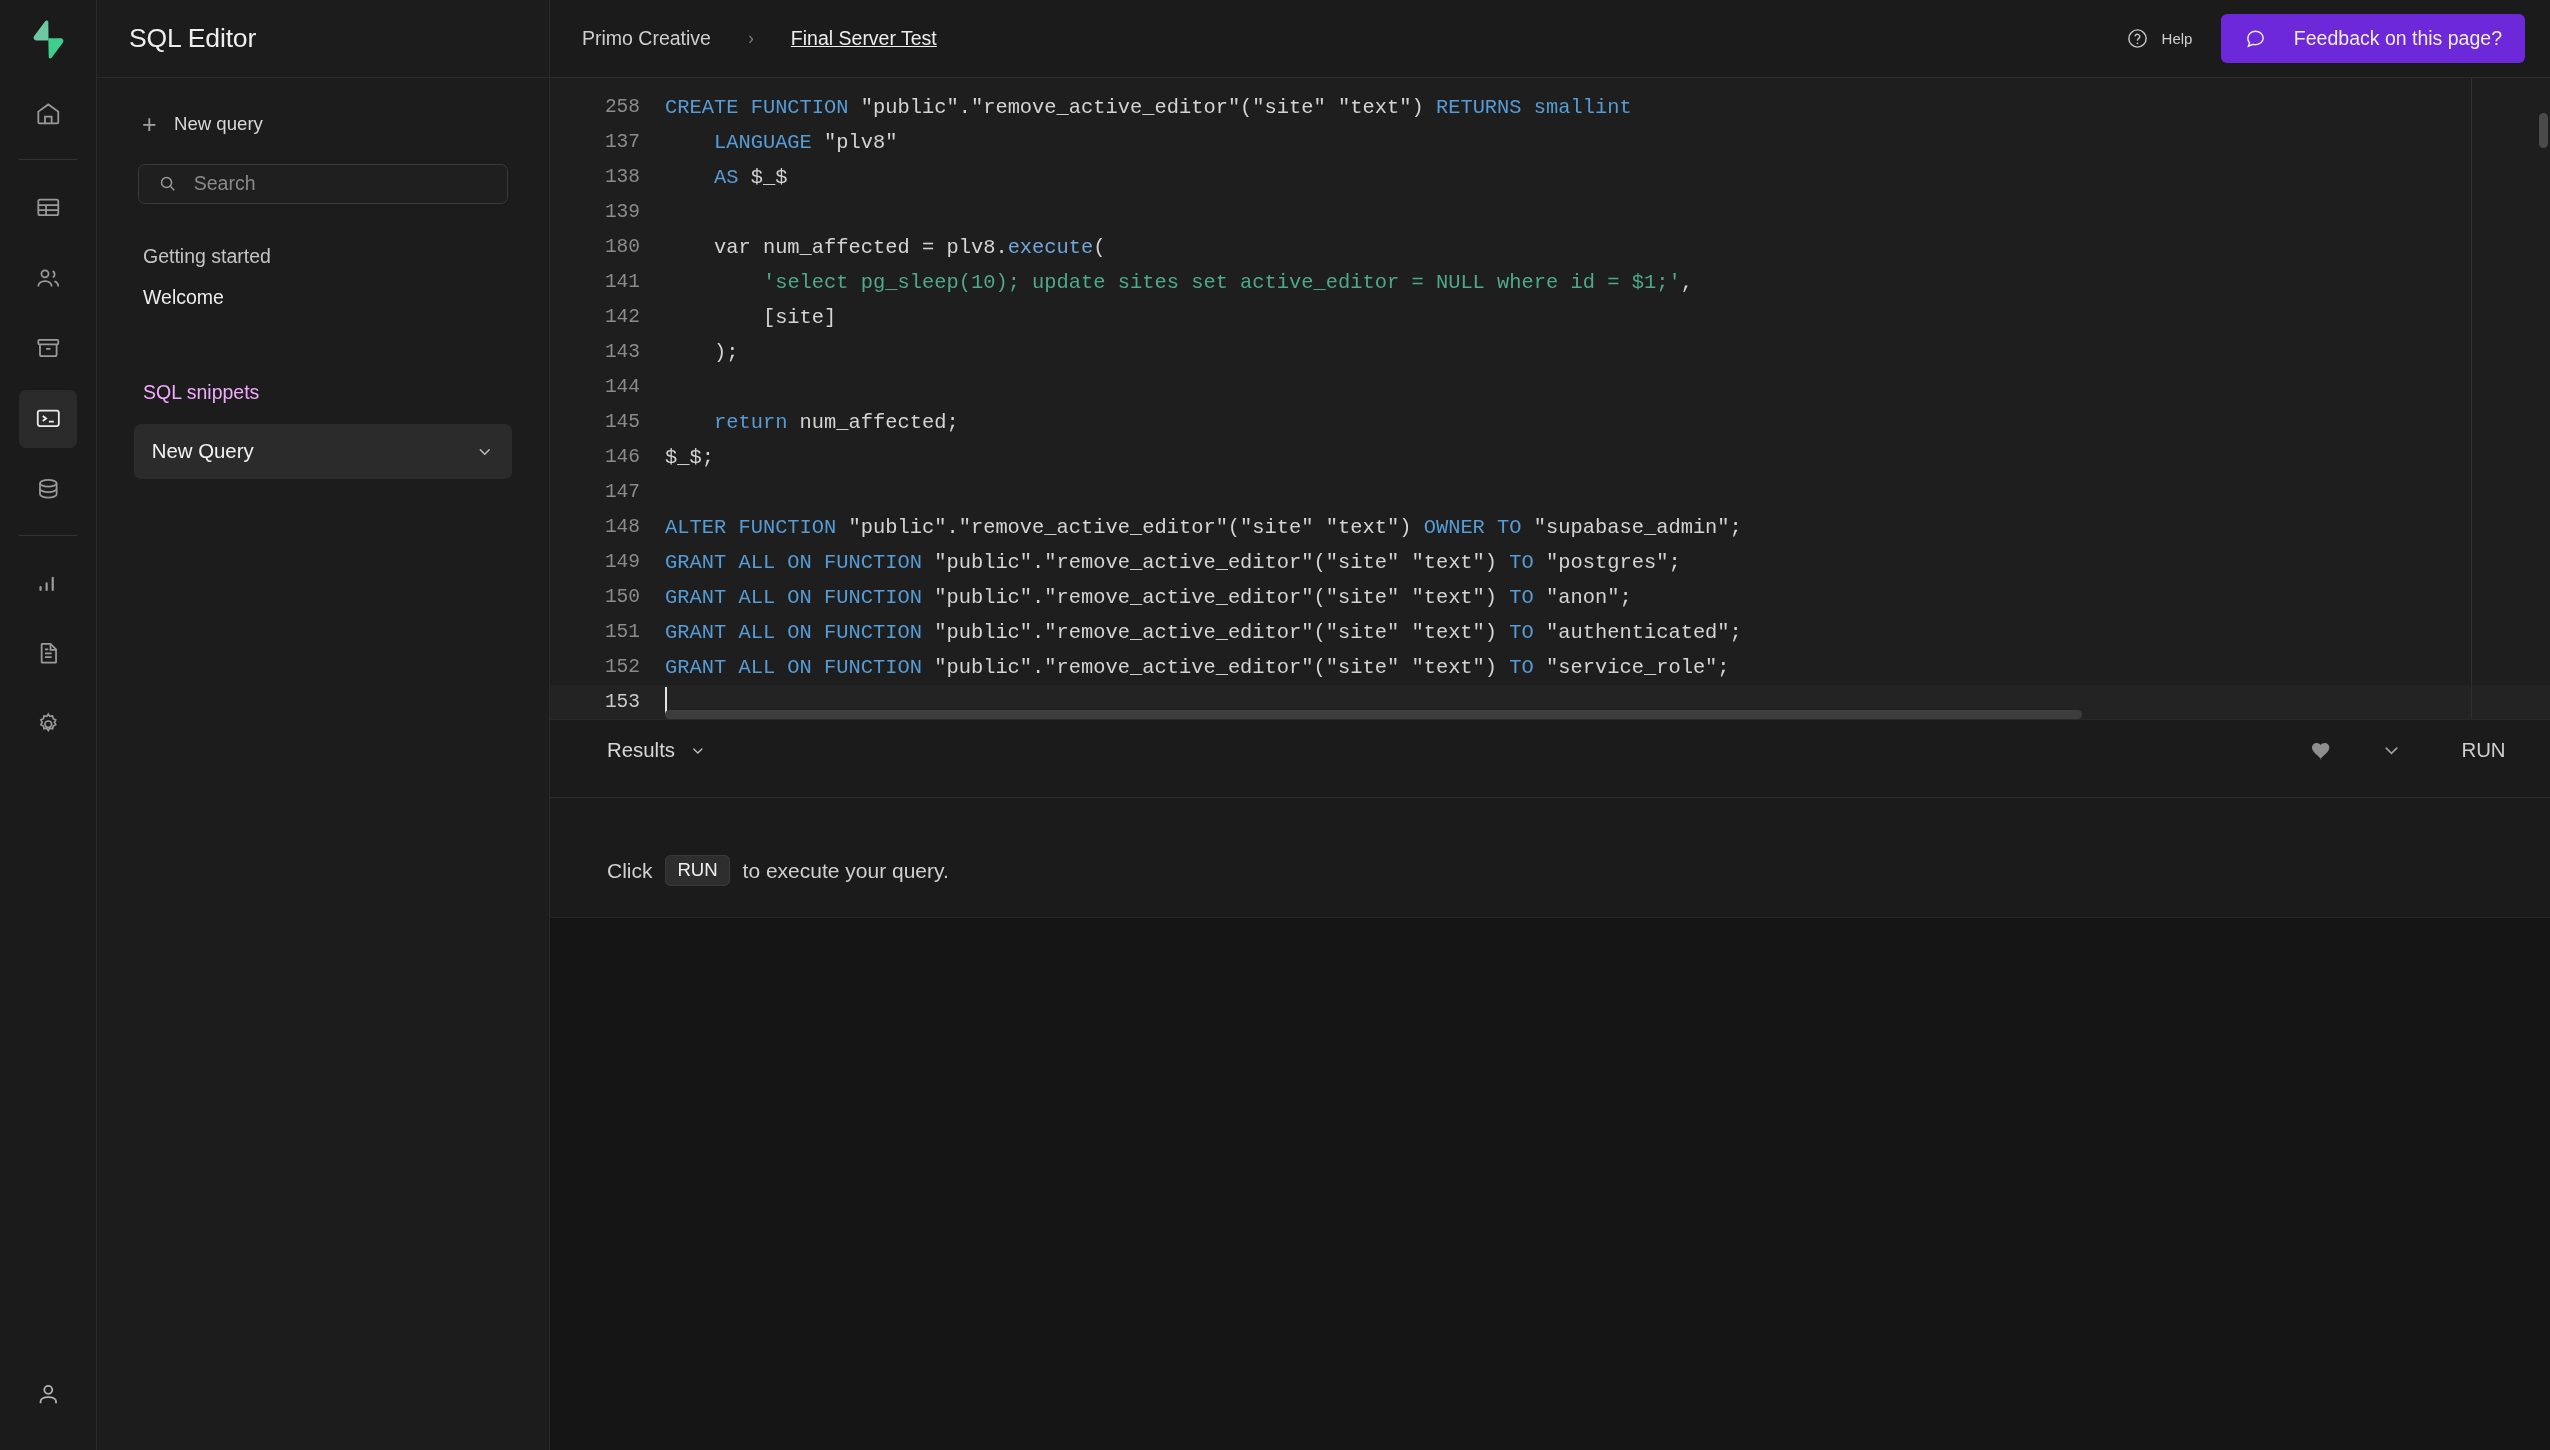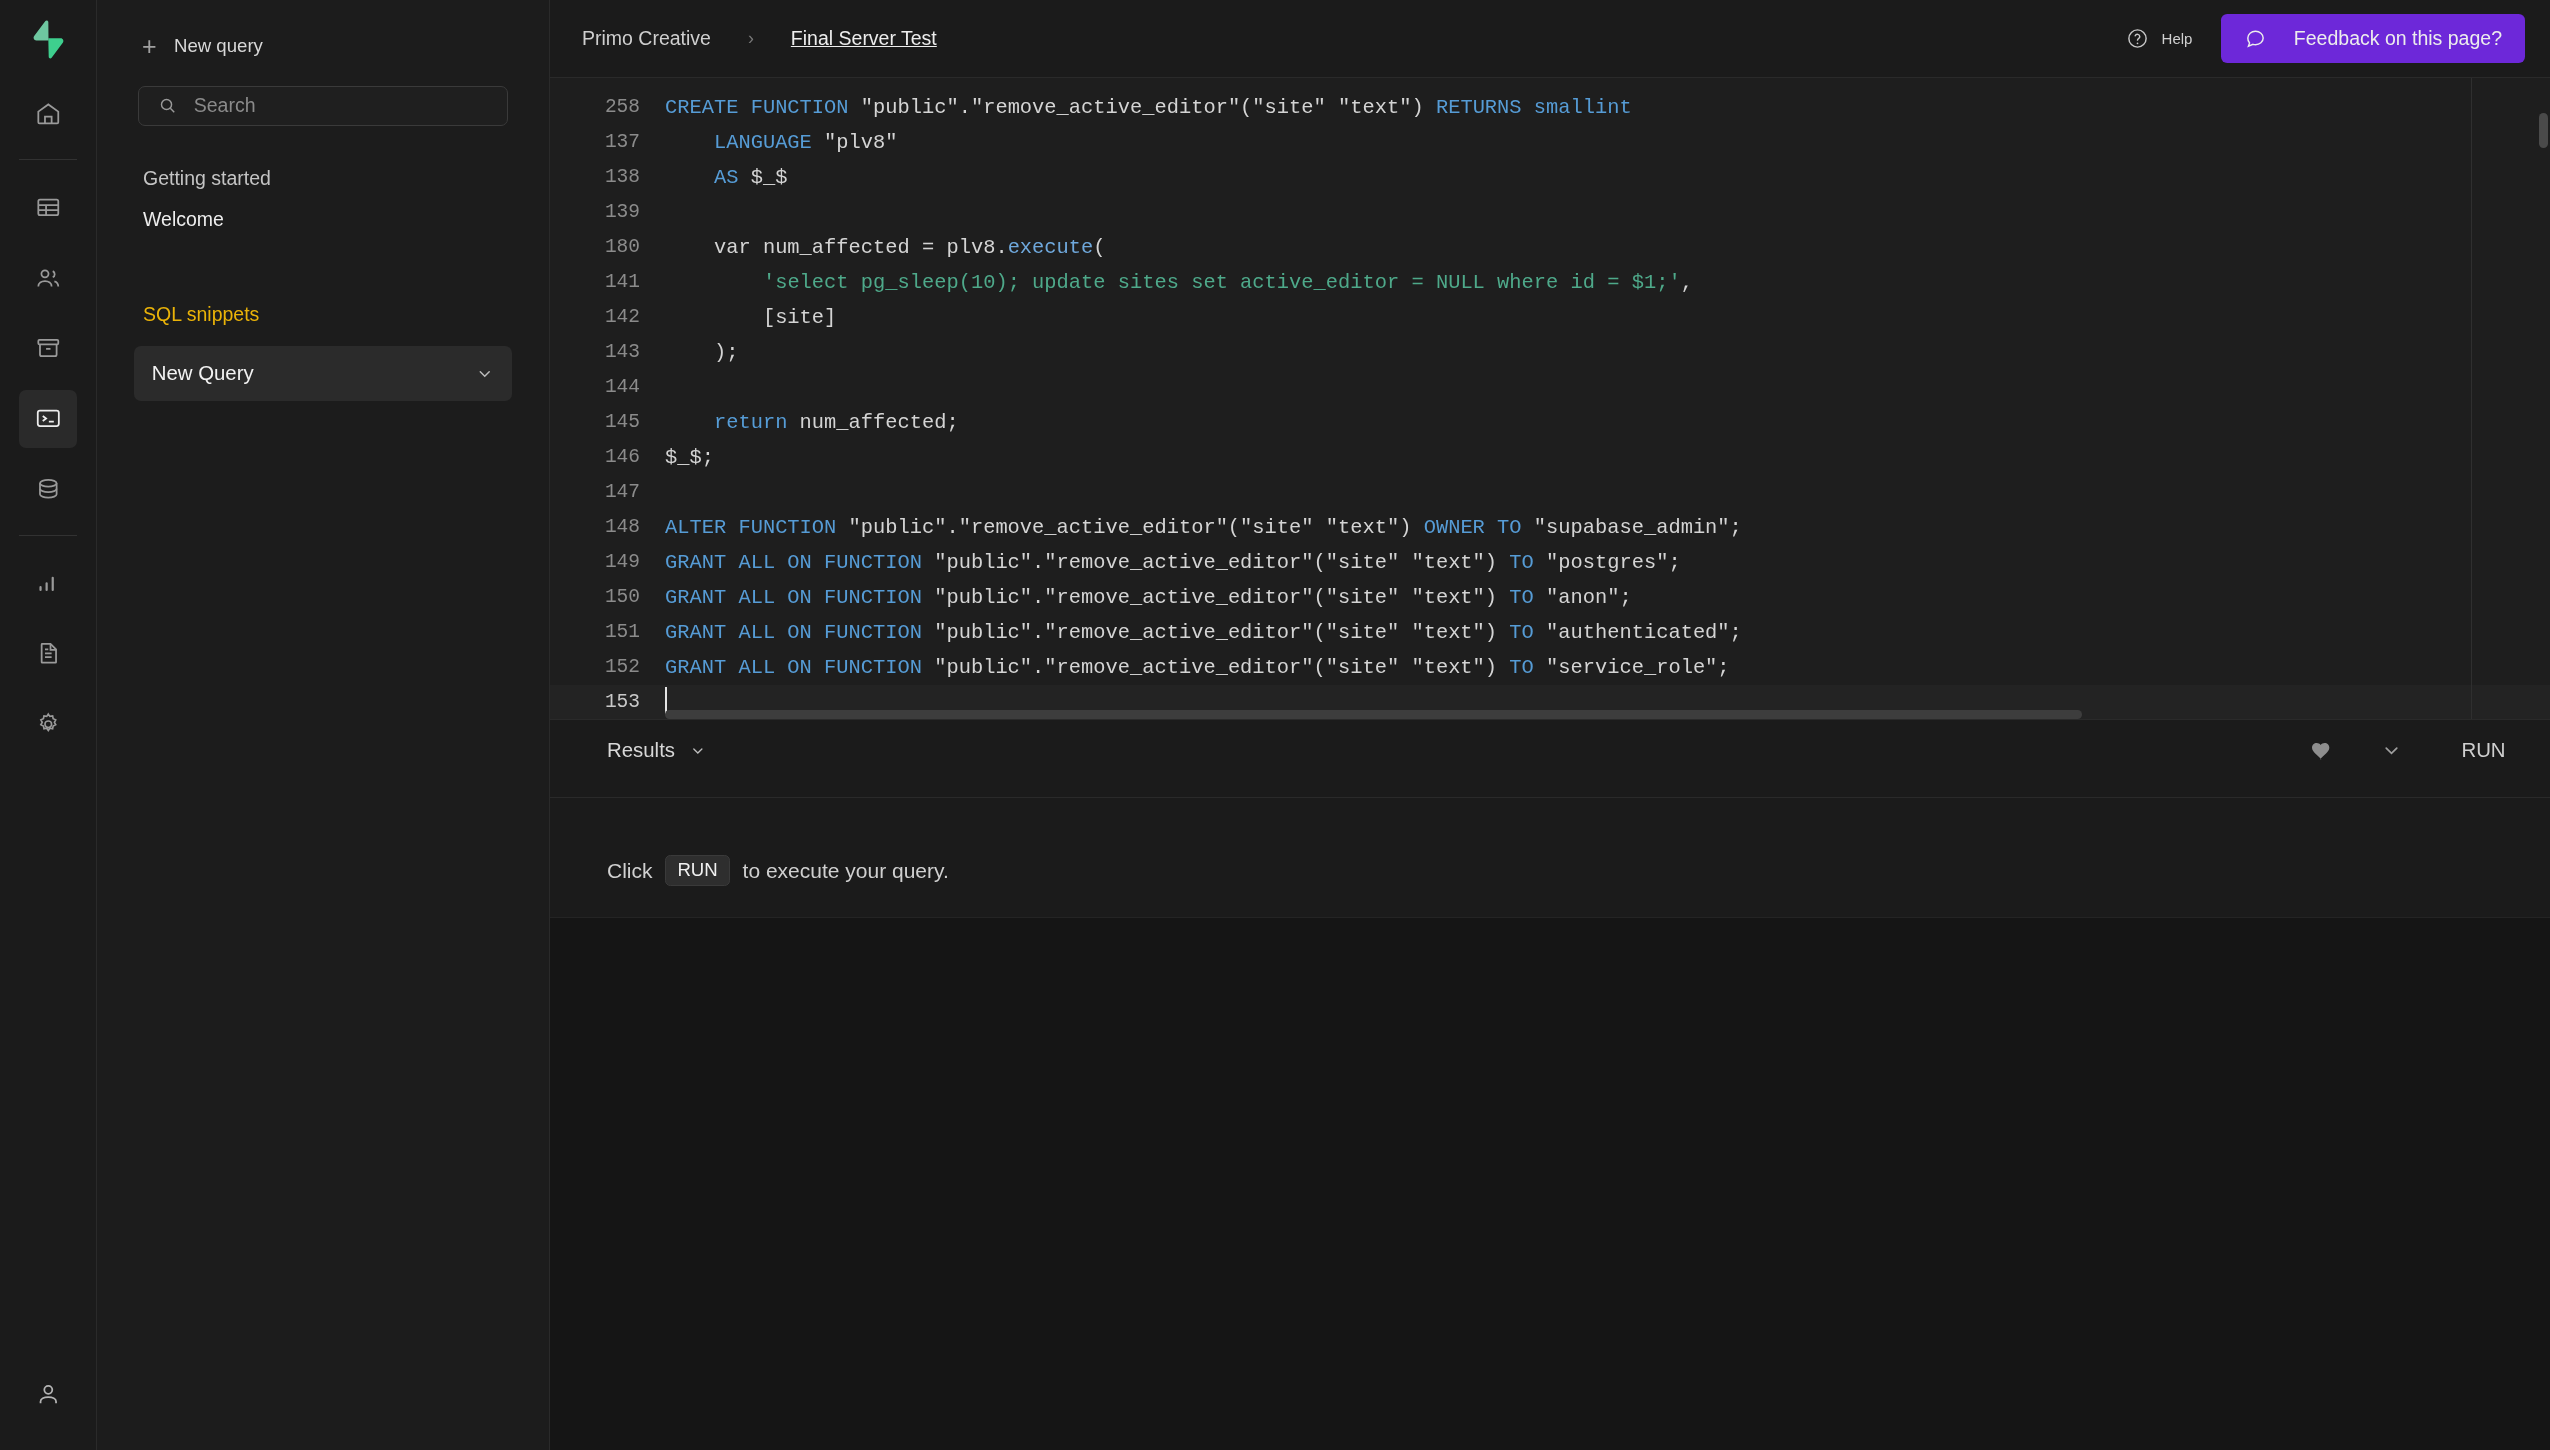--- a/index.html
+++ b/index.html
@@ -77,21 +77,21 @@
   .search-input::placeholder { color: #8a8a8a; }
 
   .nav-group { margin-top: 32px; }
   .nav-link {
     padding: 8.9px 23px; color: #c4c4c4; font-size: 19.5px; cursor: pointer;
     border-radius: 5.3px;
   }
   .nav-link.bright { color: #ededed; }
   .section-label {
     margin-top: 64px; padding: 0 23px;
-    color: #eab308; font-size: 19.5px;
+    color: #f0abfc; font-size: 19.5px;
   }
   .snippet-item {
     margin: 19.5px 14px 0 14px;
     height: 55px; border-radius: 7px; background: #2b2b2b;
     display: flex; align-items: center; justify-content: space-between;
     padding: 0 17.7px 0 17.7px; cursor: pointer;
   }
   .snippet-name { color: #f2f2f2; font-size: 20.4px; }
 
   
@@ -276,20 +276,23 @@
 
     <div class="rail-btn rail-bottom">
       <svg width="26.6" height="26.6" viewBox="0 0 24 24" fill="none" stroke="#b4b4b4" stroke-width="1.6">
         <circle cx="12" cy="8" r="3.6"></circle>
         <path d="M5 20v-1.5c0-2.4 3.1-4 7-4s7 1.6 7 4V20"></path>
       </svg>
     </div>
   </nav>
 
   <aside class="sidebar">
+    <div class="sidebar-header">
+      <span class="sidebar-title">SQL Editor</span>
+    </div>
 
     <div class="sidebar-body">
       <div class="new-query">
         <span class="plus-icon">+</span>
         <span>New query</span>
       </div>
 
       <div class="search-wrap">
         <svg width="19.5" height="19.5" viewBox="0 0 24 24" fill="none" stroke="#9a9a9a" stroke-width="1.8">
           <circle cx="10.5" cy="10.5" r="6.2"></circle>

